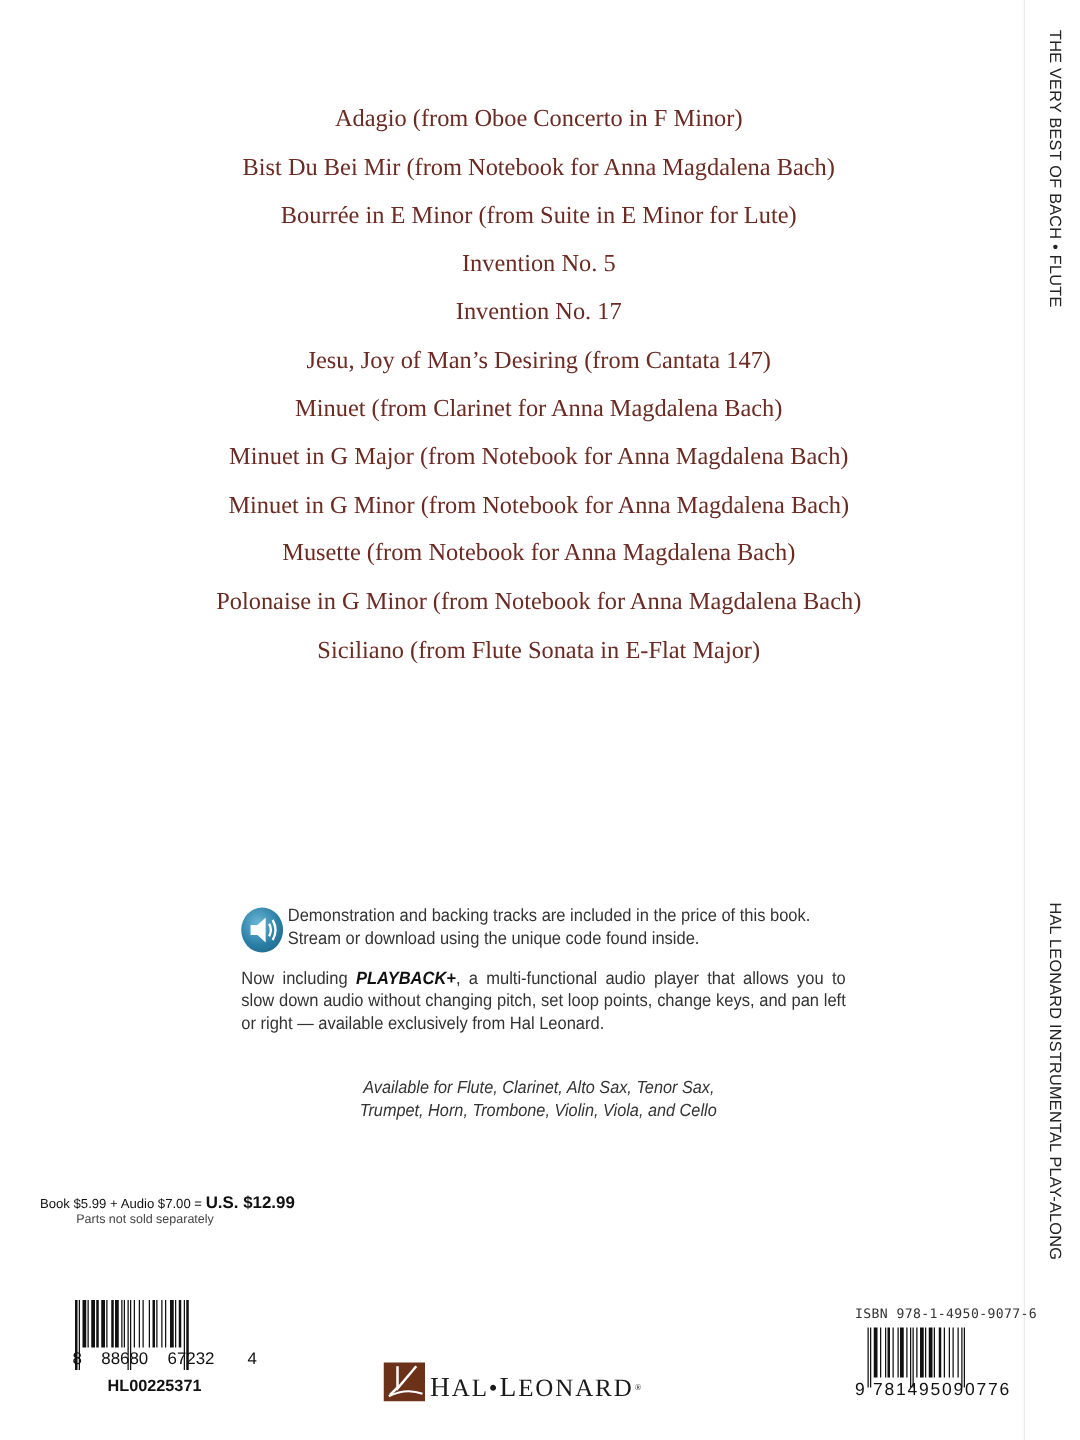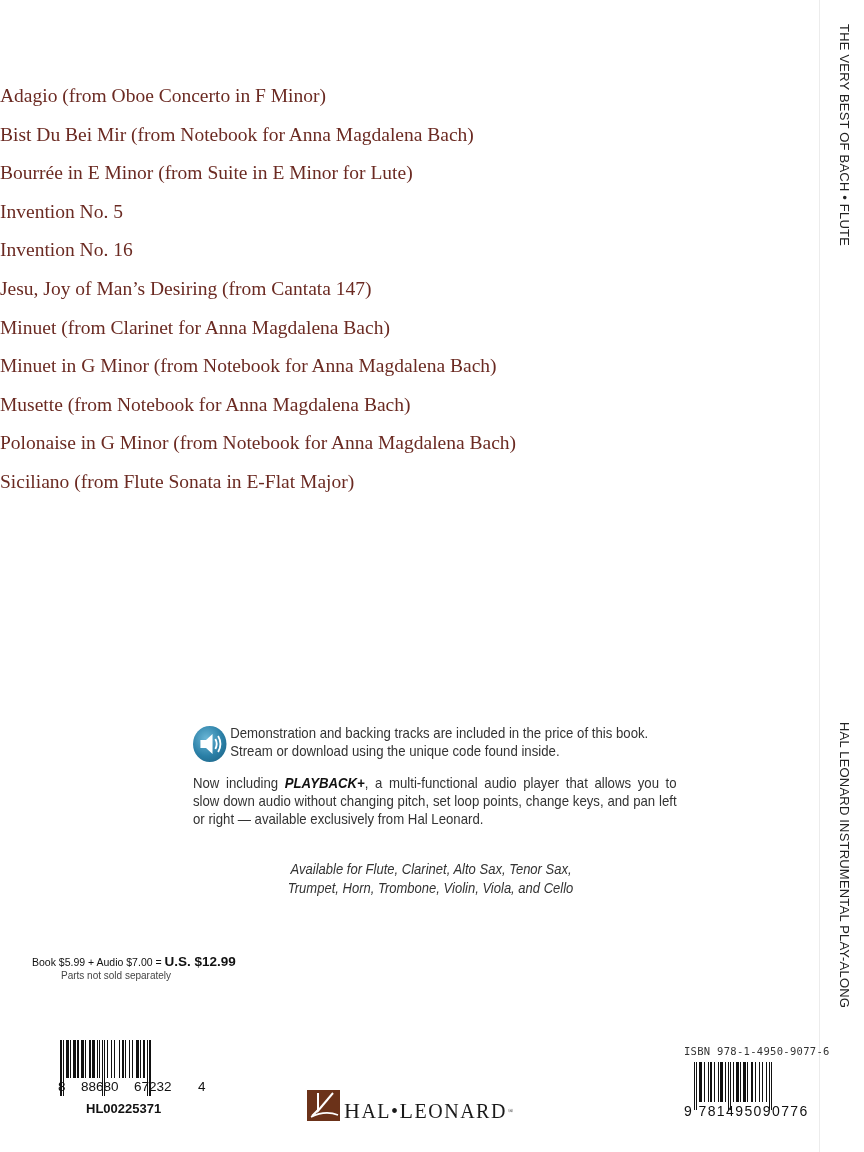--- a/index.html
+++ b/index.html
@@ -2,20 +2,21 @@
 <html><head>
   <meta charset="utf-8">
   <style>
     html, body { margin: 0; padding: 0; background: #ffffff; }
     body { width: 864px; height: 1152px; position: relative; overflow: hidden; font-family: "Liberation Sans", sans-serif; }
 
     .song-list {
       position: absolute; left: 0; top: 77px; width: 862px;
       font-family: "Liberation Serif", serif;
       color: #6b2a22;
+      text-align: center;
       font-size: 19.5px;
     }
     .song-list .song { height: 38.6px; line-height: 38.6px; white-space: nowrap; }
 
     .spine {
       position: absolute; left: 819px; top: 0; width: 45px; height: 1152px;
       border-left: 1px solid #ececec;
     }
     .spine-text {
       position: absolute; left: 832px; width: 20px;
@@ -73,23 +74,24 @@
     .logo-reg { font-size: 7px; vertical-align: top; margin-left: 1px; }
   </style>
 </head>
 <body>
 
 <div class="song-list">
   <div class="song">Adagio (from Oboe Concerto in F Minor)</div>
   <div class="song">Bist Du Bei Mir (from Notebook for Anna Magdalena Bach)</div>
   <div class="song">Bourrée in E Minor (from Suite in E Minor for Lute)</div>
   <div class="song">Invention No. 5</div>
-  <div class="song">Invention No. 16</div>
+  <div class="song">Invention No. 17</div>
   <div class="song">Jesu, Joy of Man’s Desiring (from Cantata 147)</div>
   <div class="song">Minuet (from Clarinet for Anna Magdalena Bach)</div>
+  <div class="song">Minuet in G Major (from Notebook for Anna Magdalena Bach)</div>
   <div class="song">Minuet in G Minor (from Notebook for Anna Magdalena Bach)</div>
   <div class="song">Musette (from Notebook for Anna Magdalena Bach)</div>
   <div class="song">Polonaise in G Minor (from Notebook for Anna Magdalena Bach)</div>
   <div class="song">Siciliano (from Flute Sonata in E-Flat Major)</div>
 </div>
 
 <div class="spine"></div>
 <div class="spine-text spine-top">THE VERY BEST OF BACH • FLUTE</div>
 <div class="spine-text spine-bottom">HAL LEONARD INSTRUMENTAL PLAY-ALONG</div>
 

